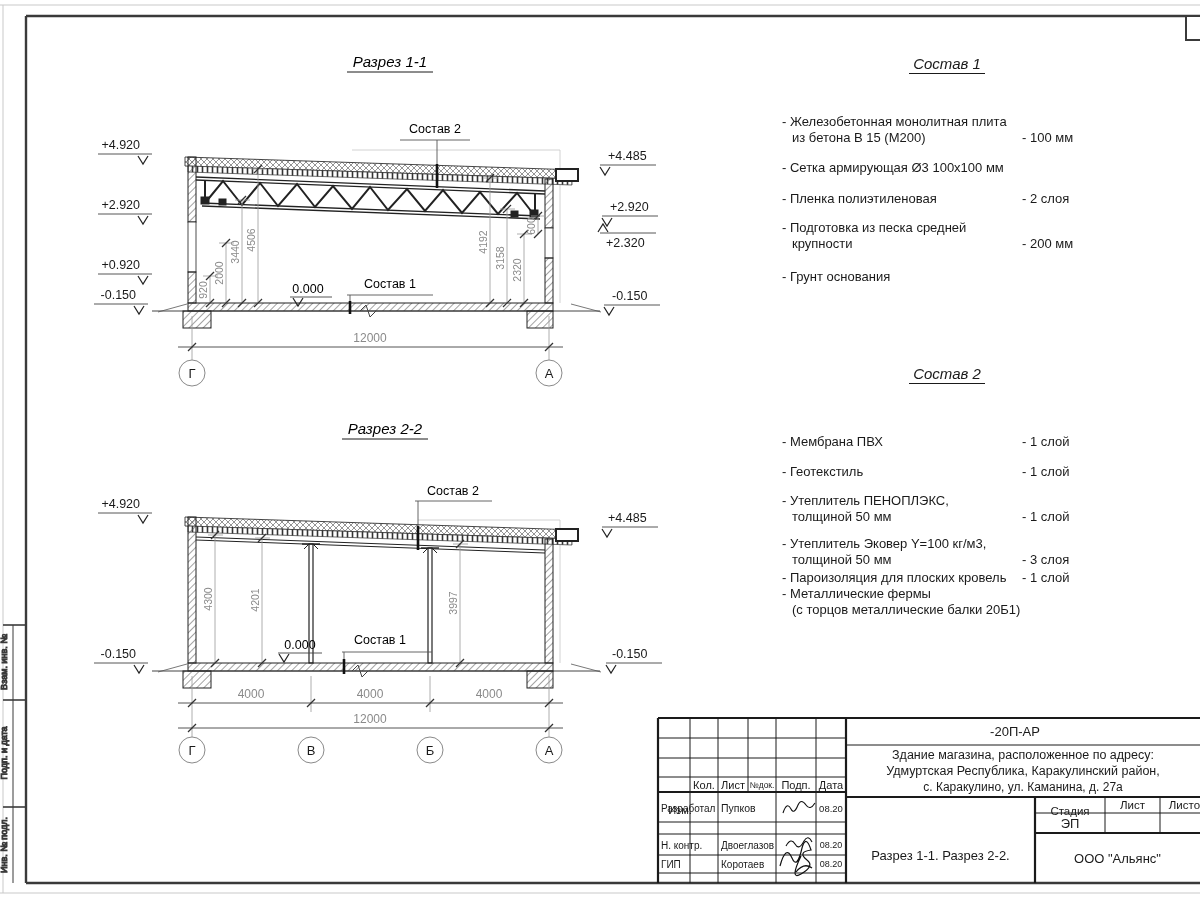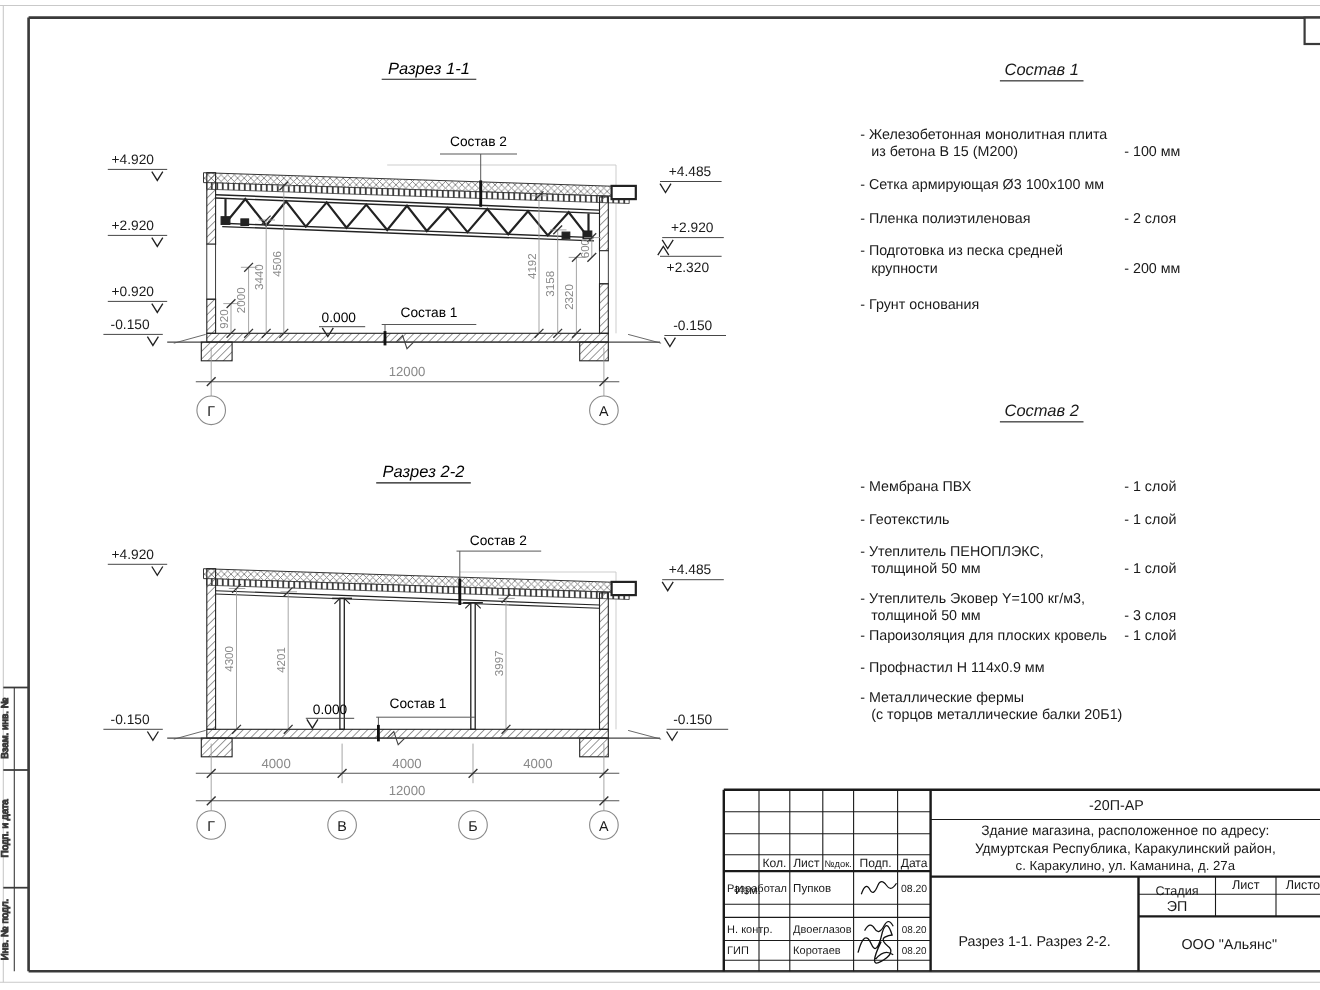--- a/index.html
+++ b/index.html
@@ -410,27 +410,23 @@
     <div class="val">- 1 слой</div>
   </div>
   <div class="sostav-item" style="margin-bottom:12px;">
     <div class="txt"><span>- Утеплитель ПЕНОПЛЭКС,</span><span class="l2">толщиной 50 мм</span></div>
     <div class="val">- 1 слой</div>
   </div>
   <div class="sostav-item" style="margin-bottom:2px;">
     <div class="txt"><span>- Утеплитель Эковер Y=100 кг/м3,</span><span class="l2">толщиной 50 мм</span></div>
     <div class="val">- 3 слоя</div>
   </div>
-  <div class="sostav-item" style="margin-bottom:13px;">
+  <div class="sostav-item" style="">
     <div class="txt"><span>- Пароизоляция для плоских кровель</span></div>
     <div class="val">- 1 слой</div>
-  </div>
-  <div class="sostav-item" style="margin-bottom:11px;">
-    <div class="txt"><span>- Профнастил Н 114х0.9 мм</span></div>
-    <div class="val"></div>
   </div>
   <div class="sostav-item">
     <div class="txt" style="width:290px;"><span>- Металлические фермы</span><span class="l2">(с торцов металлические балки 20Б1)</span></div>
     <div class="val"></div>
   </div>
 </div>
 
 <div class="tb" style="left:840px; top:720px; width:350px; height:23px; font-size:13px;">-20П-АР</div>
 <div class="tb" style="left:848px; top:747px; width:350px; height:16px; font-size:12.5px;">Здание магазина, расположенное по адресу:</div>
 <div class="tb" style="left:848px; top:763px; width:350px; height:16px; font-size:12.5px;">Удмуртская Республика, Каракулинский район,</div>

